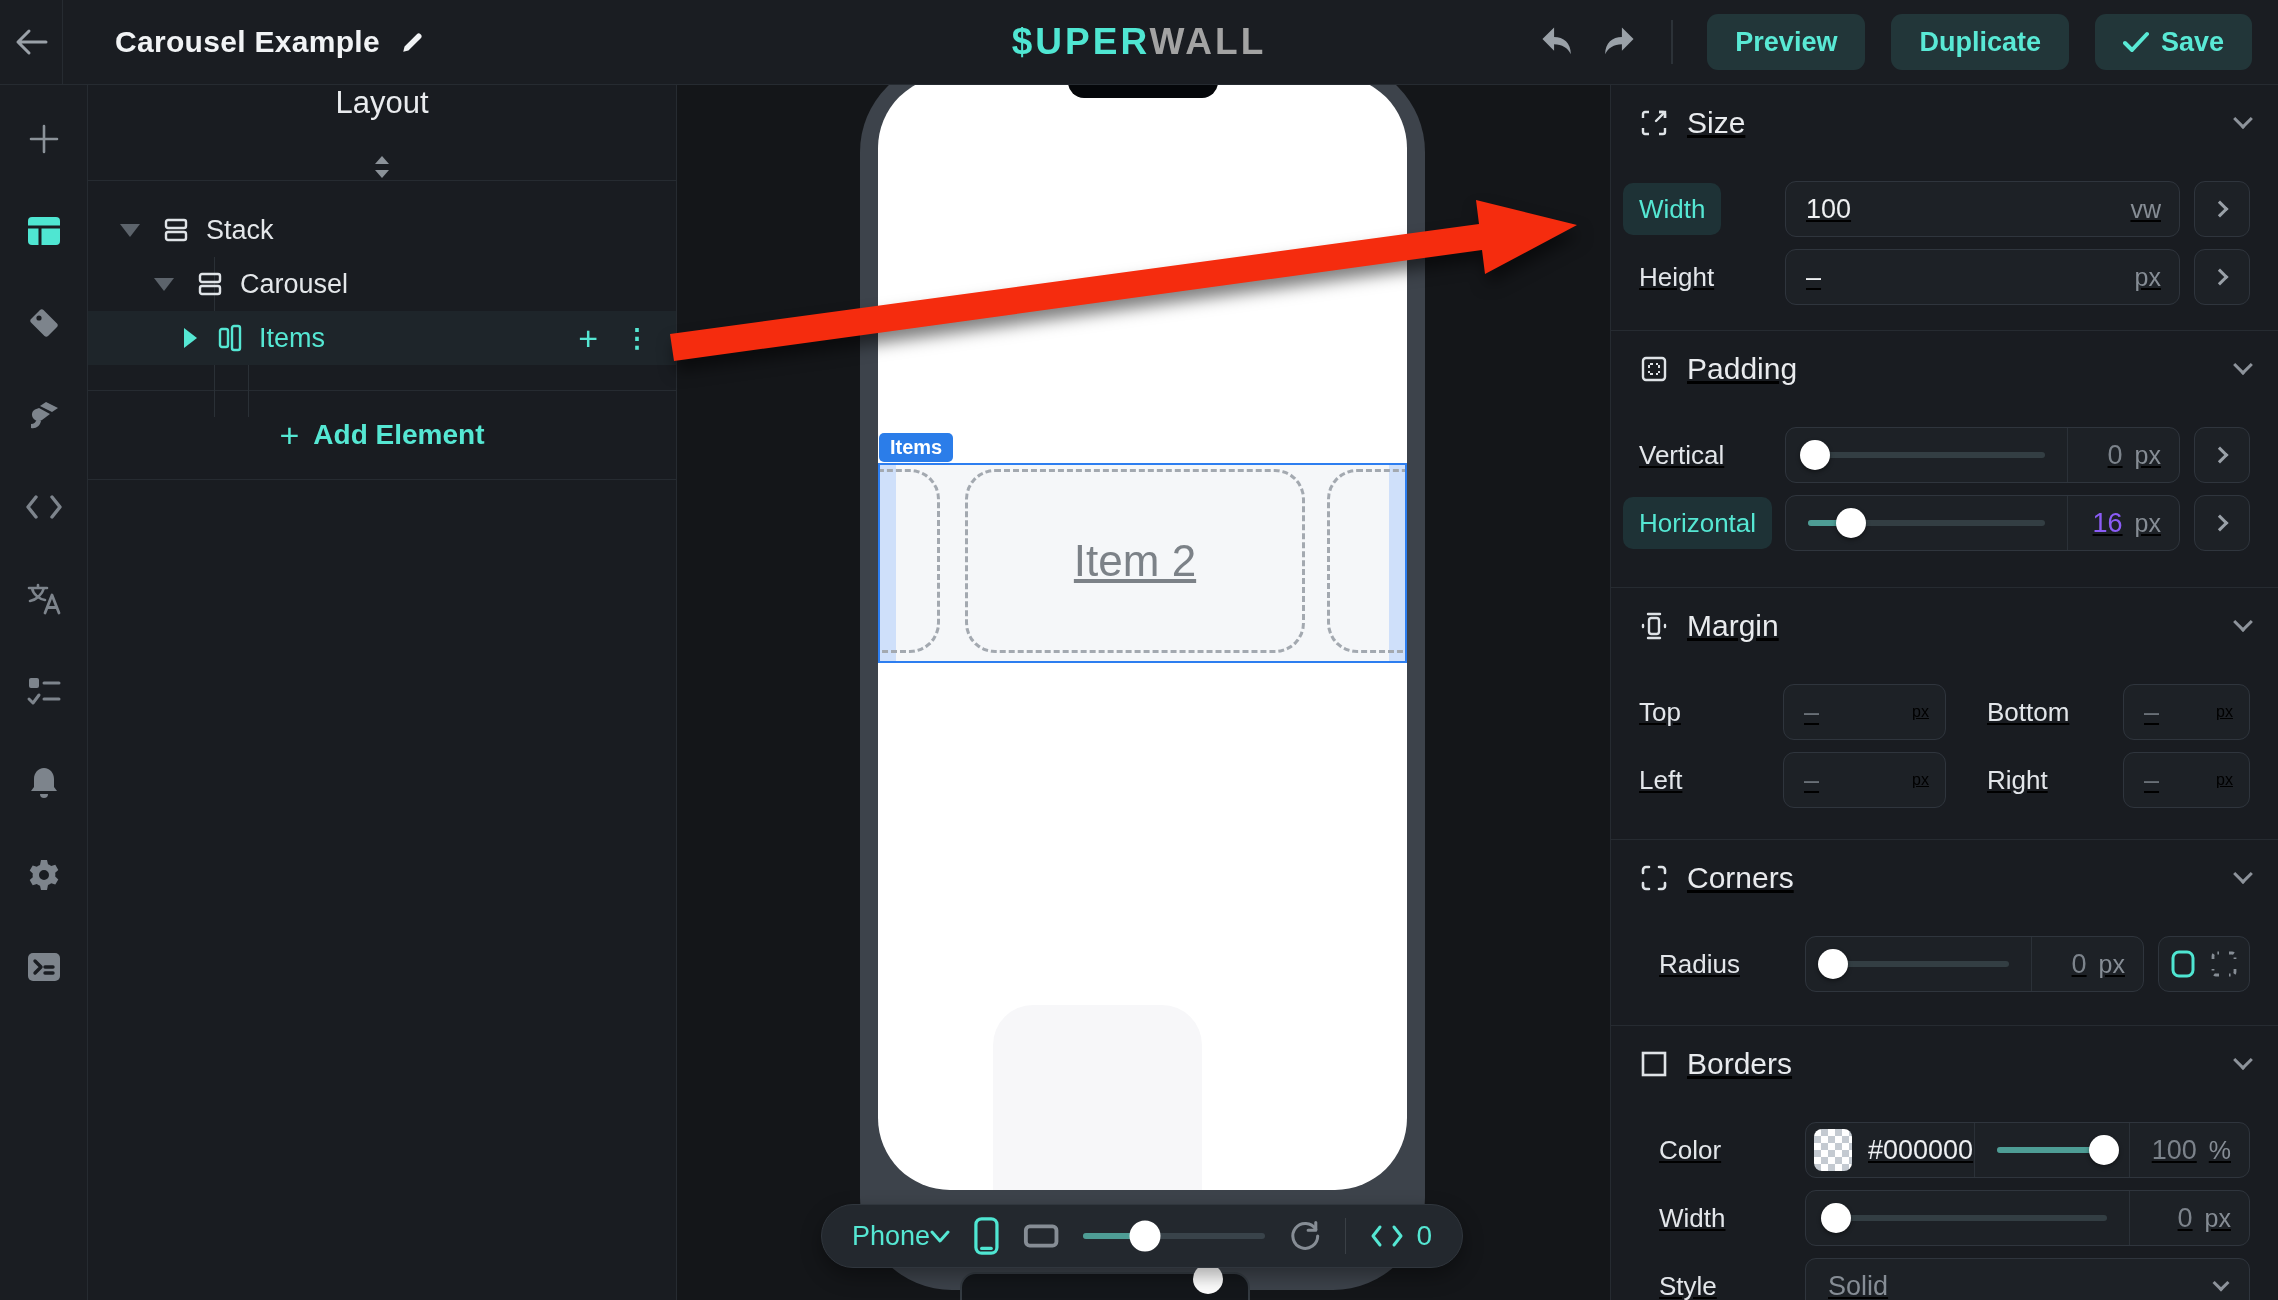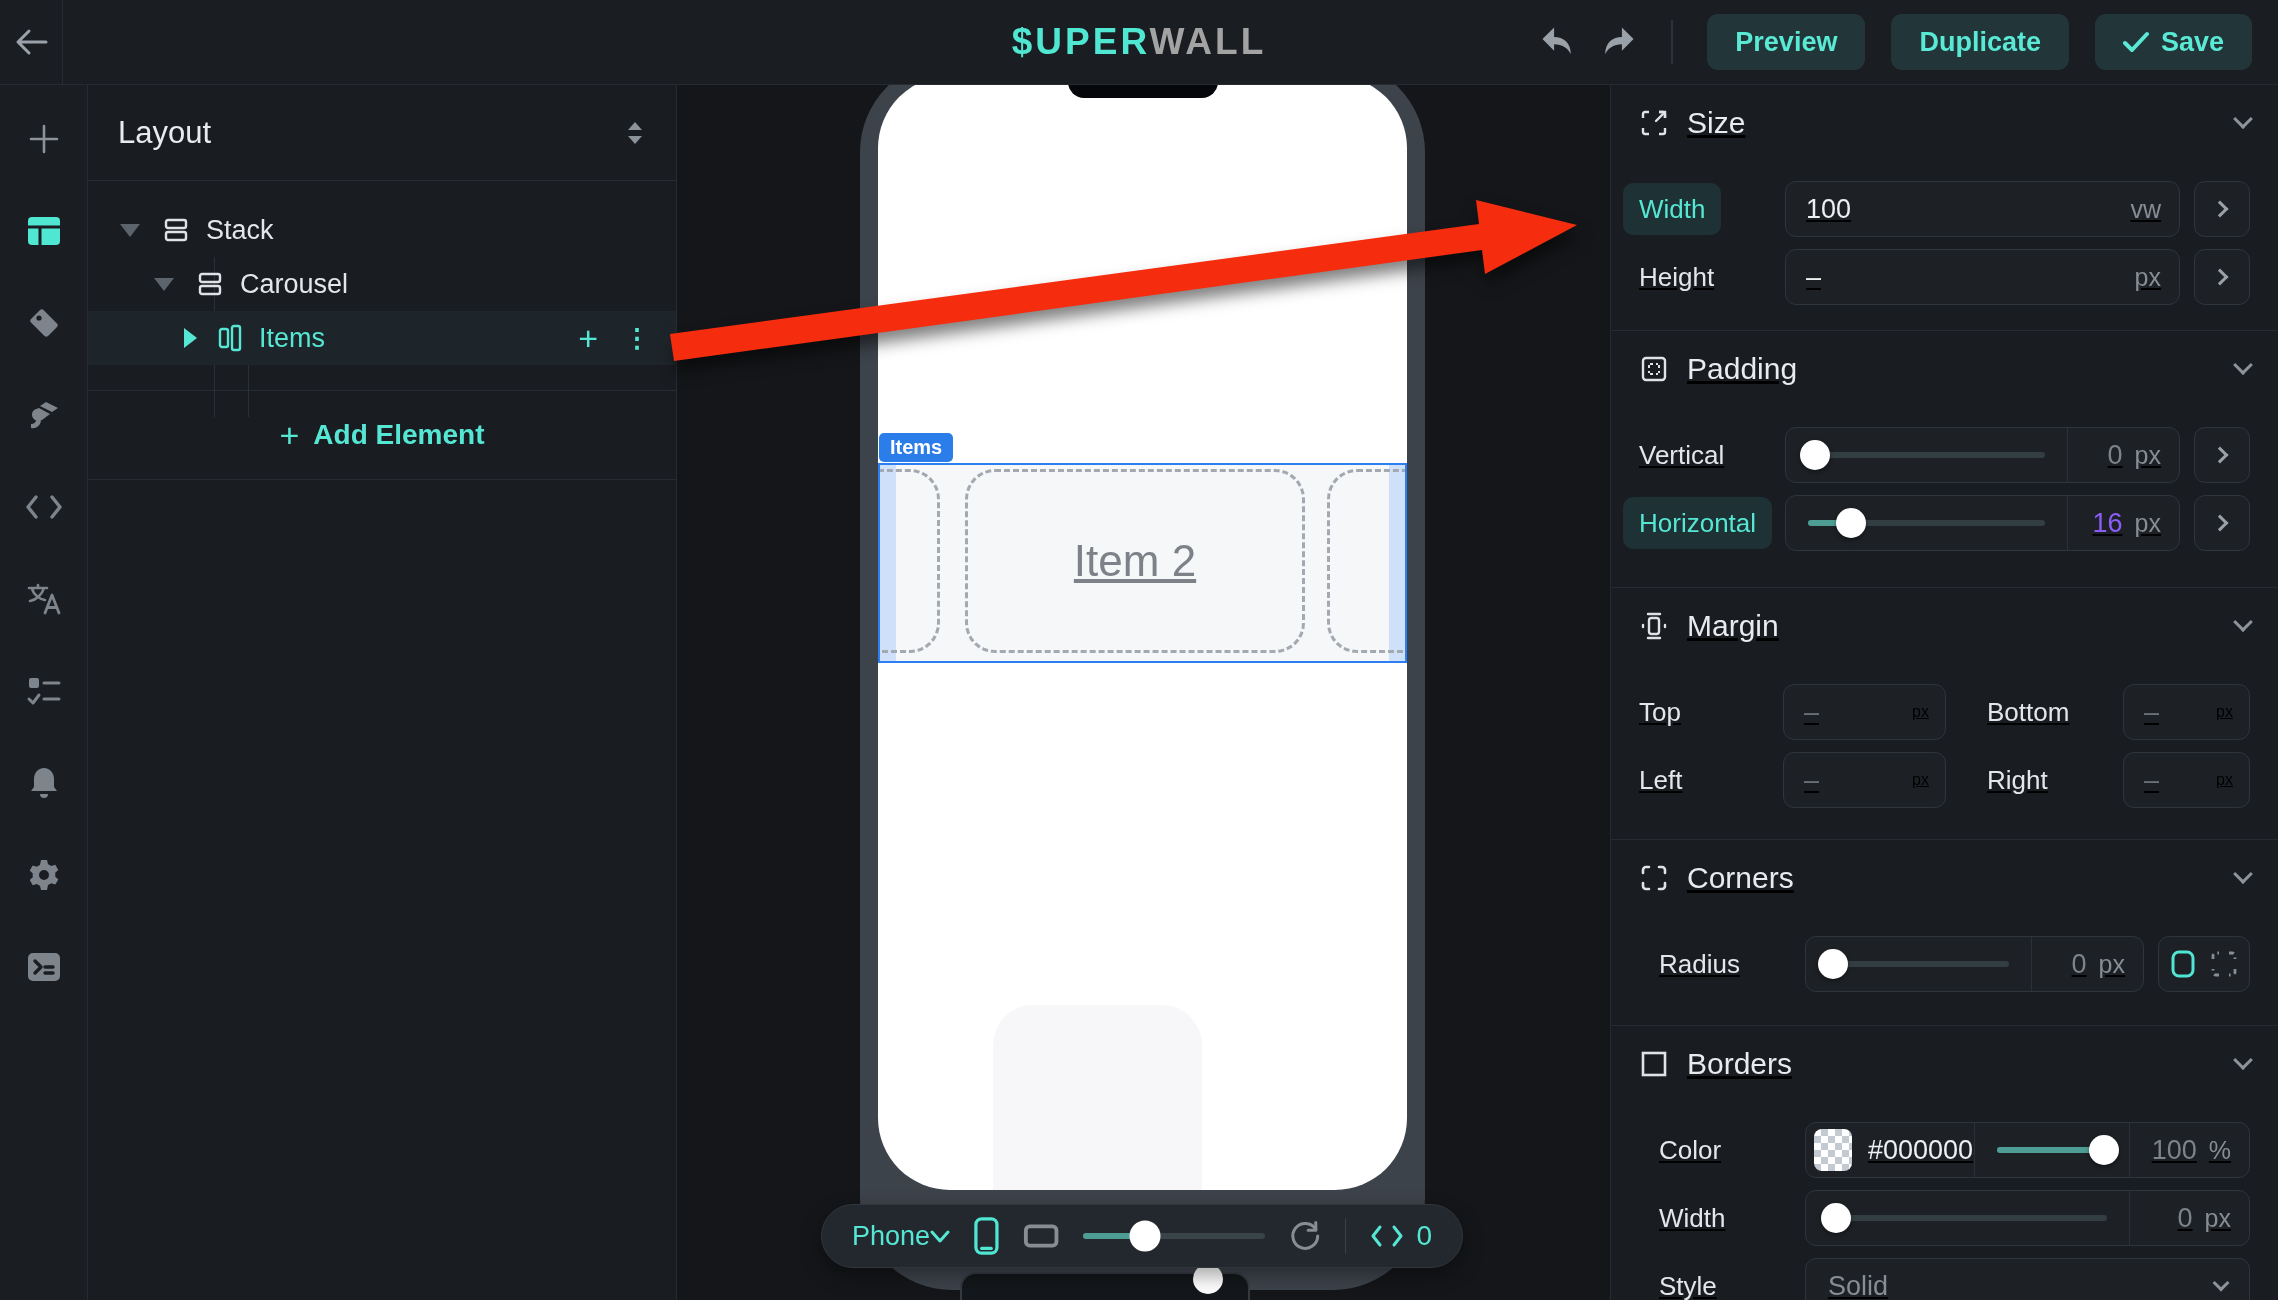--- a/index.html
+++ b/index.html
@@ -23,21 +23,21 @@
 
   
   .rail { position:absolute; left:0; top:85px; width:88px; height:1215px; background:#1a1d22;
           border-right:1px solid #262b31; display:flex; flex-direction:column; align-items:center; padding-top:8px; z-index:30; }
   .rail-item { height:92px; width:100%; display:flex; align-items:center; justify-content:center; cursor:pointer; }
 
   
   .layout-panel { position:absolute; left:88px; top:85px; width:589px; height:1215px; background:#191c21;
                   border-right:1px solid #262b31; z-index:30; }
   .lp-header { height:96px; display:flex; align-items:center; justify-content:space-between;
-               padding:0 30px; border-bottom:1px solid #262b31; }
+               padding:0 30px; border-bottom:1px solid #262b31;flex-direction:column; }
   .lp-title { font-size:31px; font-weight:500; color:#e9ebee; }
   .tree { position:relative; padding-top:22px; }
   .tree-row { height:54px; display:flex; align-items:center; font-size:27px; color:#e4e7ea; cursor:pointer; position:relative; }
   .tree-row.selected { background:#1e252a; color:#55e7d3; }
   .caret-down { width:0; height:0; border-left:10px solid transparent; border-right:10px solid transparent; border-top:13px solid #5c636b; }
   .caret-right { width:0; height:0; border-top:10px solid transparent; border-bottom:10px solid transparent; border-left:13px solid #55e7d3; }
   .tree-label { margin-left:16px; }
   .row-actions { margin-left:auto; display:flex; align-items:center; gap:26px; padding-right:26px; color:#55e7d3; }
   .plus-glyph { font-size:34px; font-weight:400; line-height:1; }
   .kebab-glyph { font-size:26px; font-weight:700; letter-spacing:0; line-height:0.62; text-align:center; }
@@ -129,20 +129,26 @@
 <body>
 
 <div class="app">
 
   <div class="topbar">
     <div class="back-zone">
       <svg class="icon" width="34" height="28" viewBox="0 0 34 28">
         <path d="M15 3 L4 14 L15 25 M4 14 H32" stroke="#9aa1a8" stroke-width="3" fill="none" stroke-linecap="round" stroke-linejoin="round"></path>
       </svg>
     </div>
+    <div class="doc-title-wrap">
+      <span class="doc-title">Carousel Example</span>
+      <svg class="icon" width="26" height="26" viewBox="0 0 24 24">
+        <path d="M3 21 L4.2 16.2 L15.8 4.6 C16.6 3.8 17.9 3.8 18.7 4.6 L19.4 5.3 C20.2 6.1 20.2 7.4 19.4 8.2 L7.8 19.8 Z" fill="#f1f3f5"></path>
+      </svg>
+    </div>
     <div class="logo">
       <span class="accent">$UPER</span><span class="rest">WALL</span>
     </div>
     <div class="topbar-right">
       <svg class="icon" width="36" height="32" viewBox="0 0 24 22">
         <path d="M10 1 L2 9 L10 17 V12.5 C15.5 12.5 19.5 15 21.5 19.5 C21.5 11.5 16.5 7.5 10 7.5 Z" fill="#9aa1a8"></path>
       </svg>
       <svg class="icon" width="36" height="32" viewBox="0 0 24 22" style="transform:scaleX(-1)">
         <path d="M10 1 L2 9 L10 17 V12.5 C15.5 12.5 19.5 15 21.5 19.5 C21.5 11.5 16.5 7.5 10 7.5 Z" fill="#9aa1a8"></path>
       </svg>

